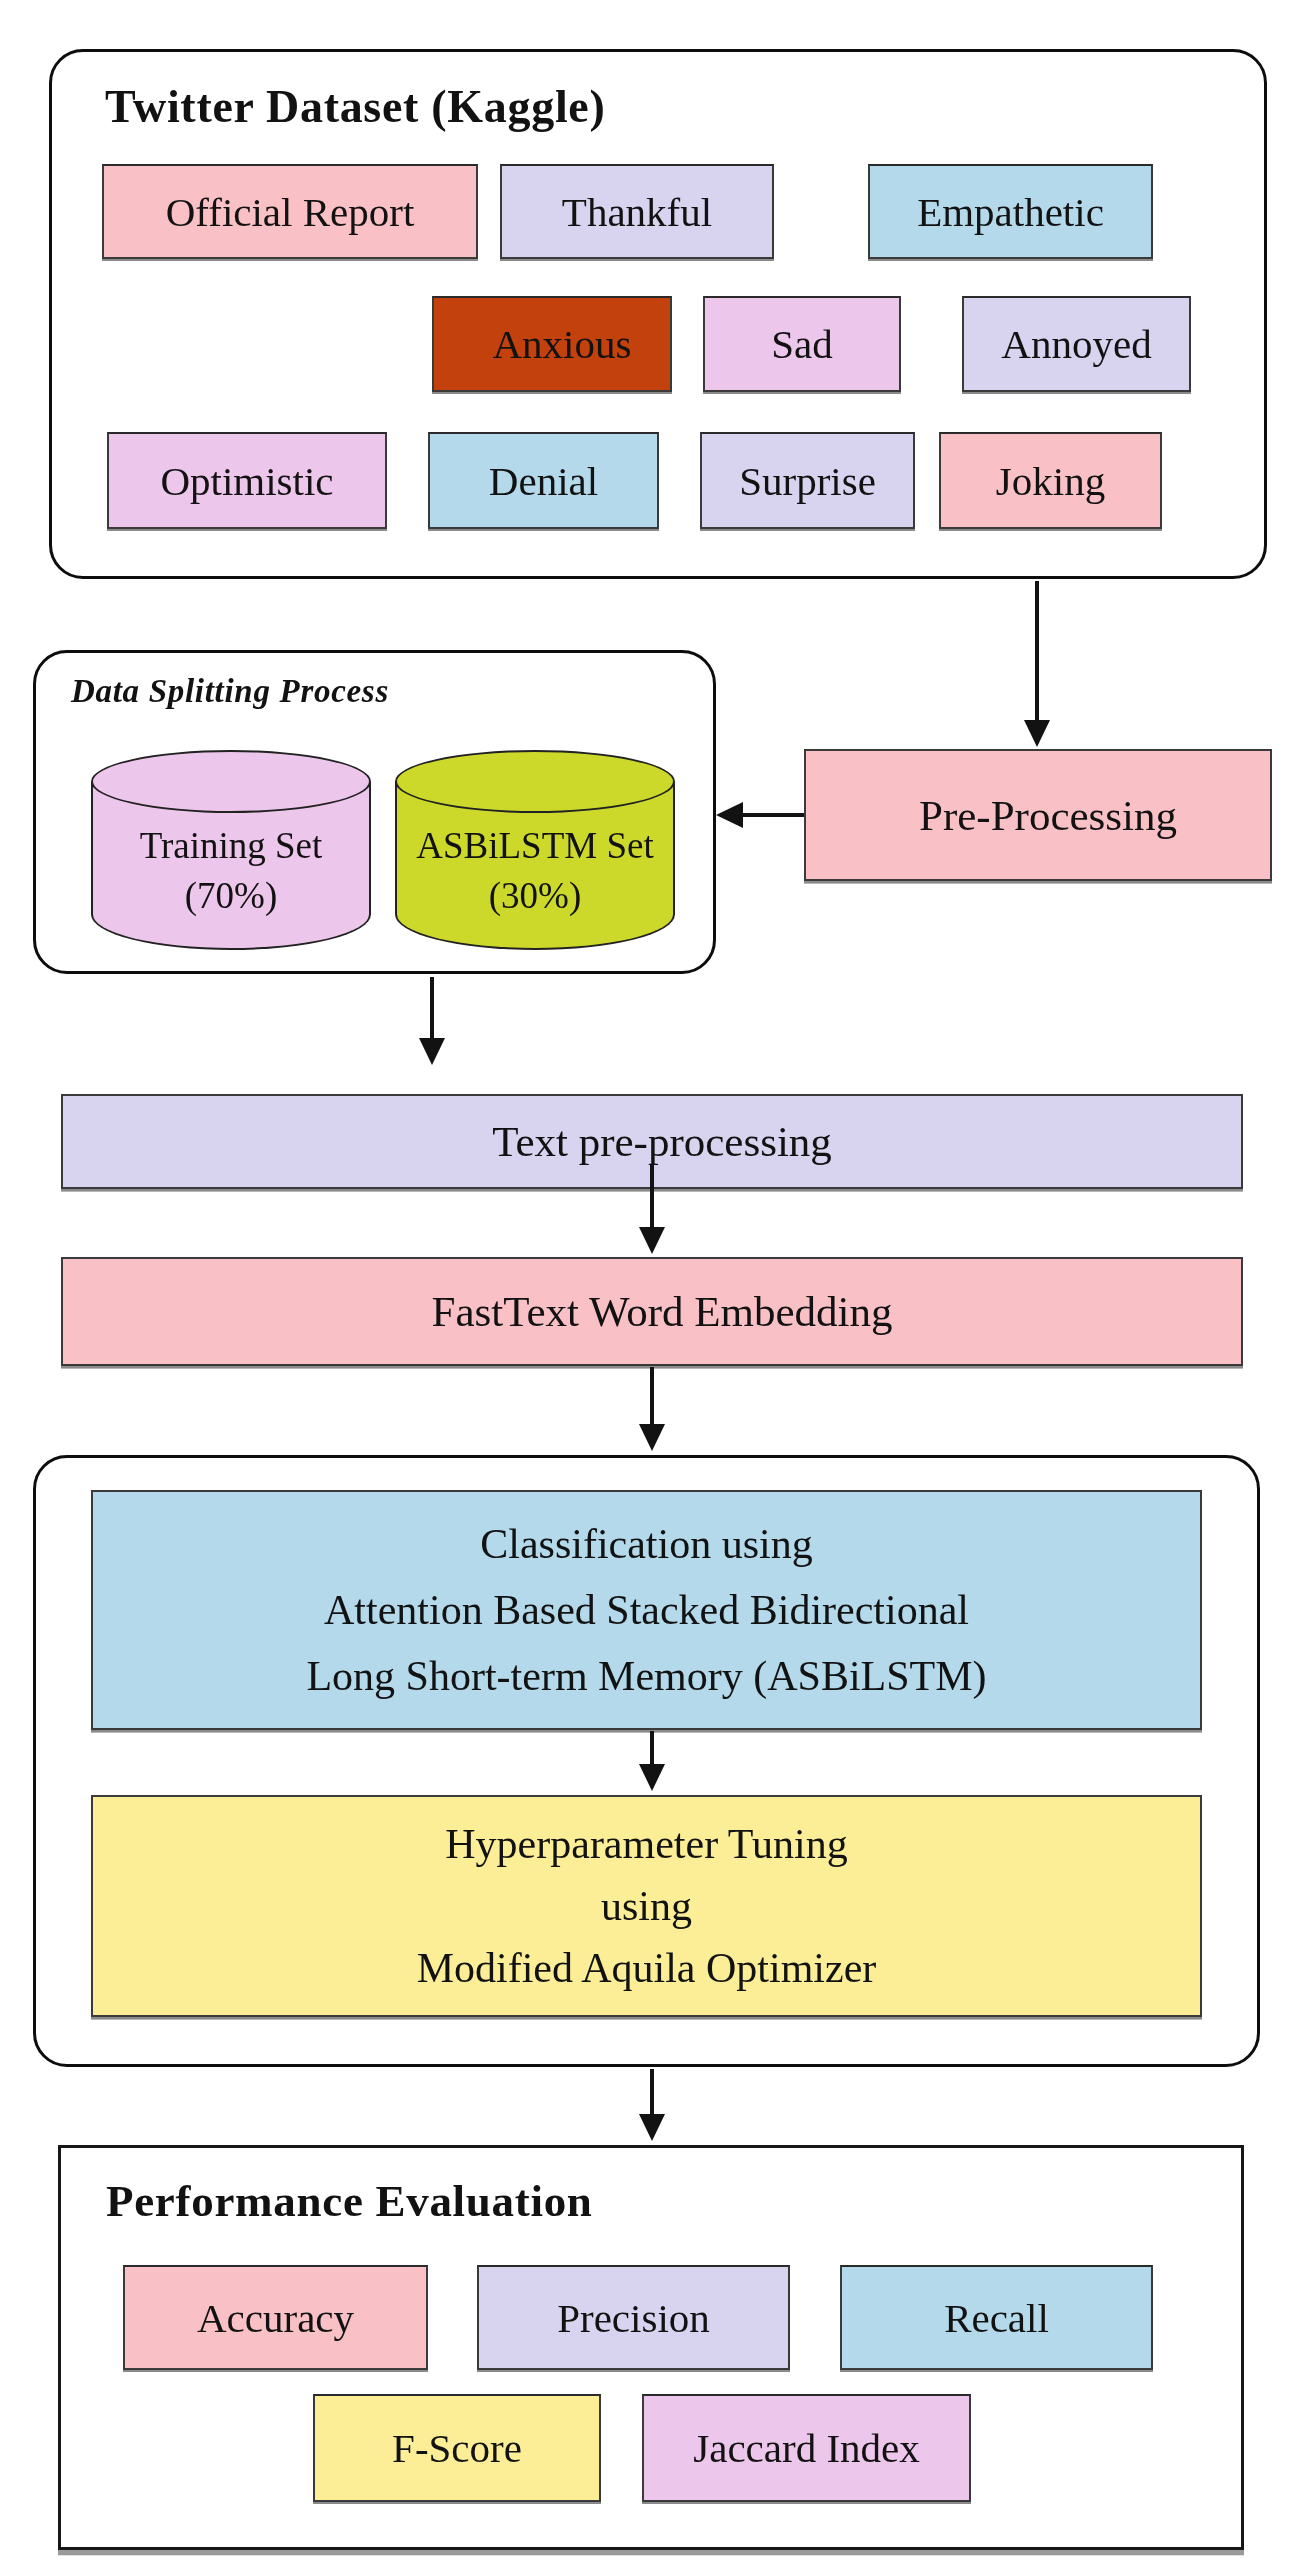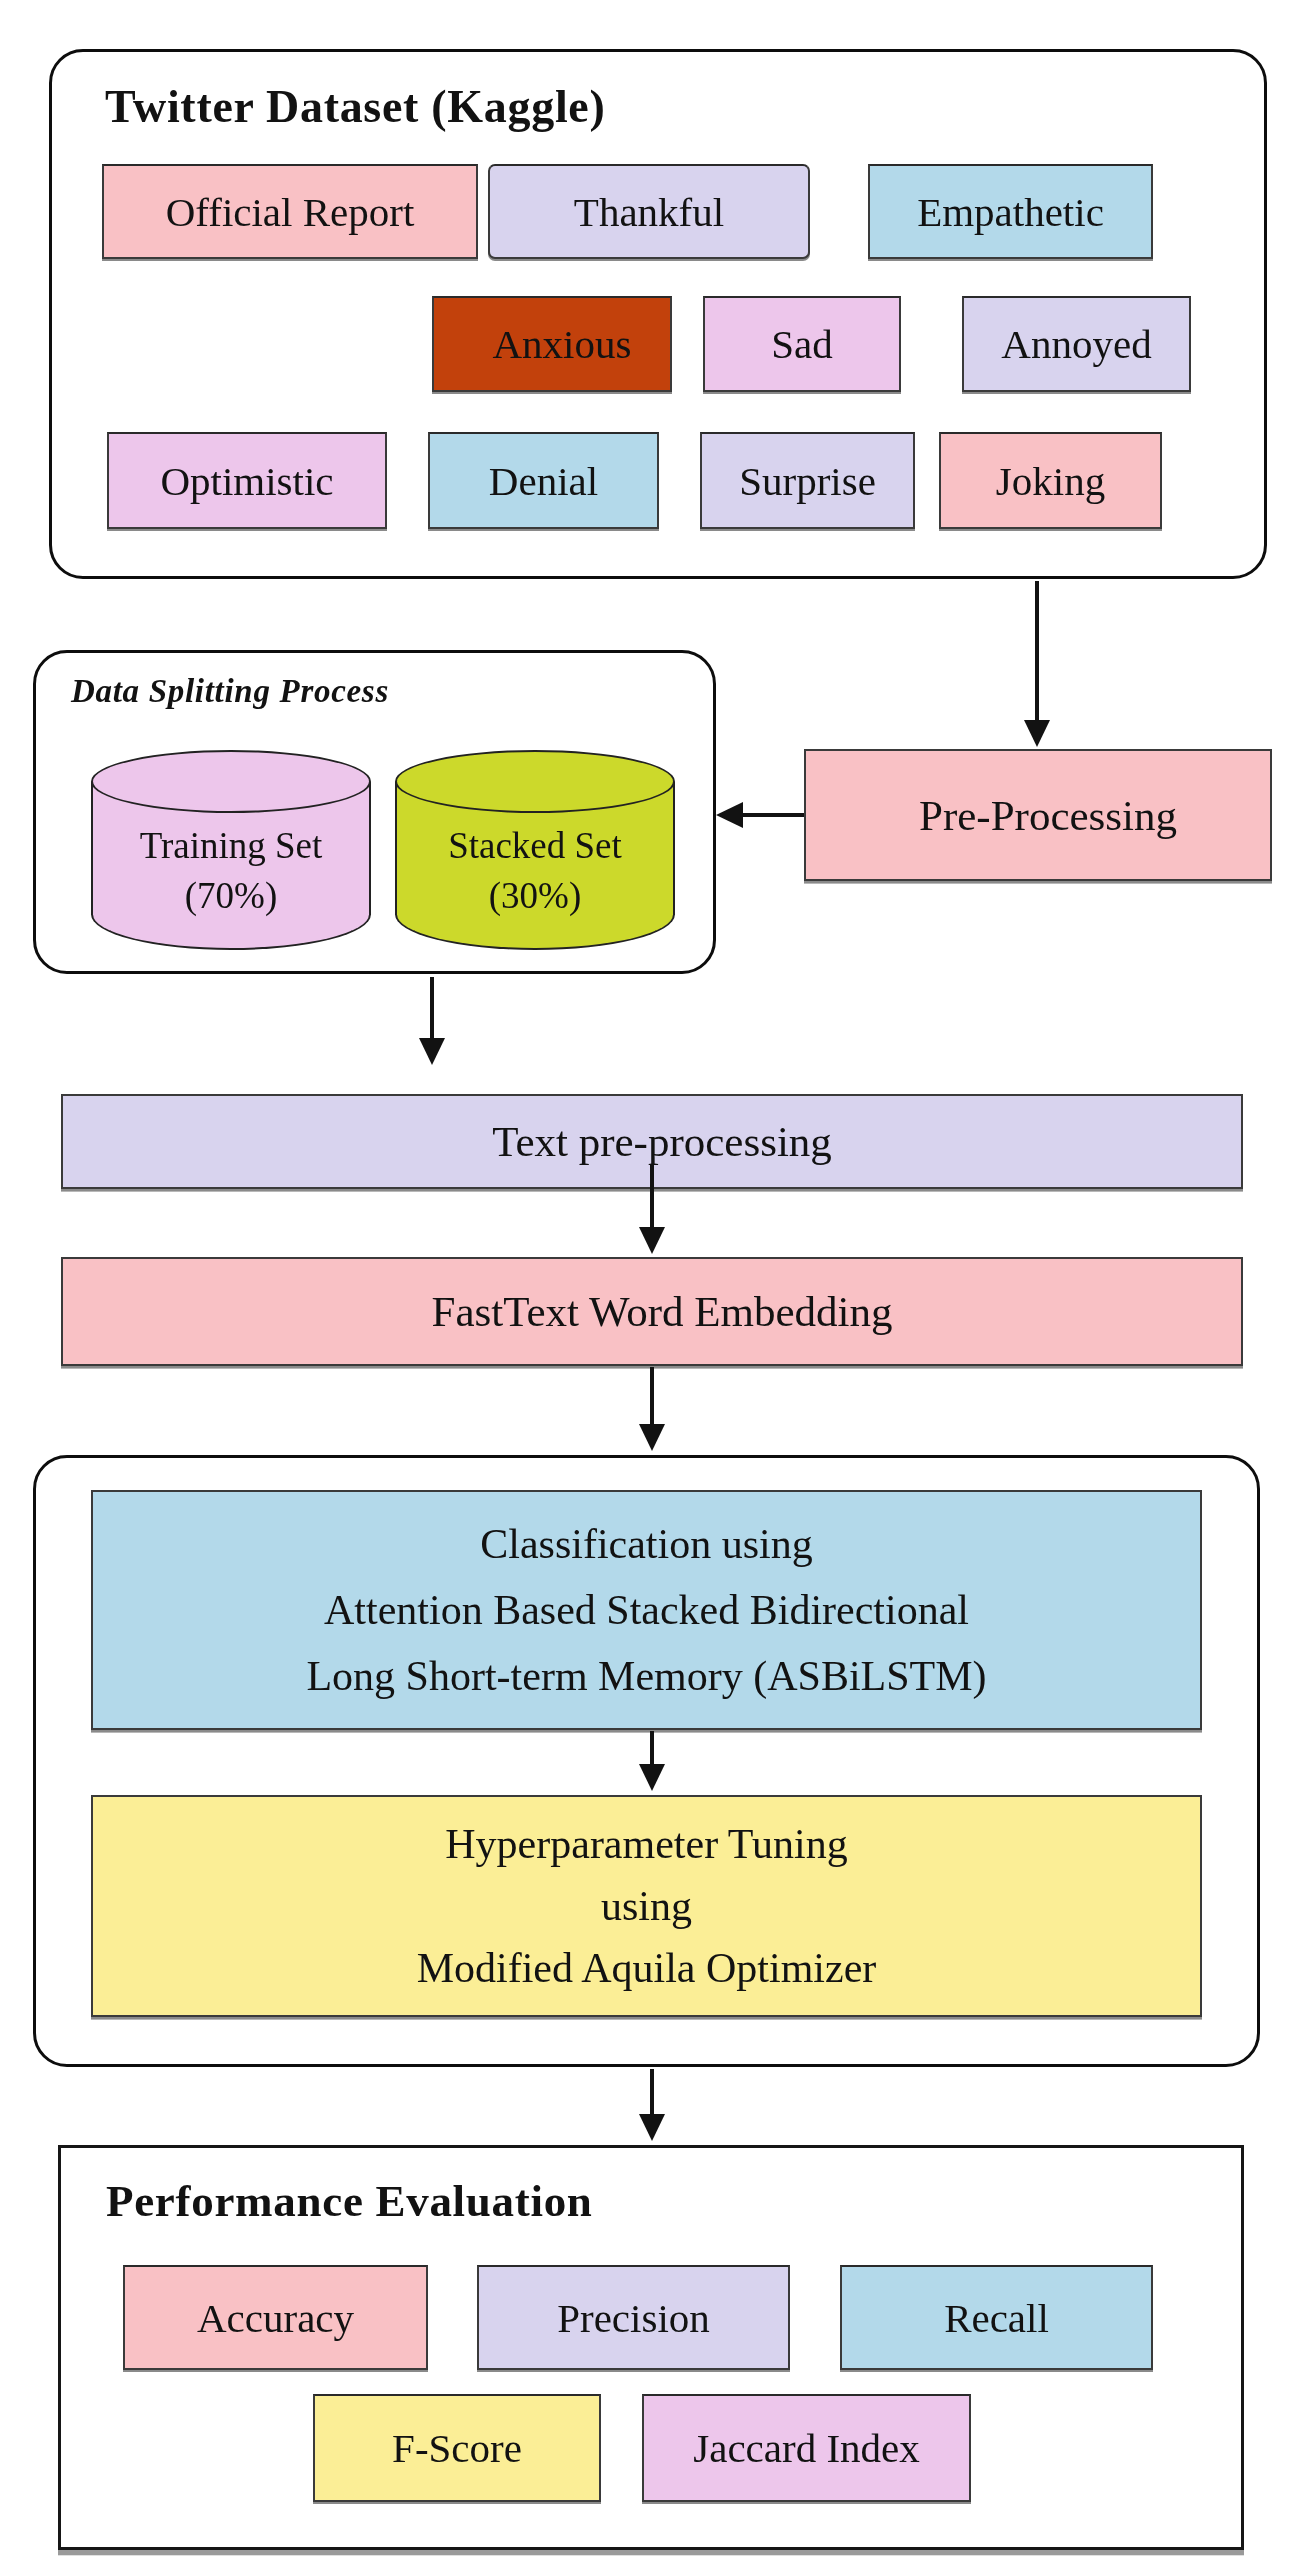--- a/index.html
+++ b/index.html
@@ -113,21 +113,21 @@
 <body>
 
 <div id="canvas">
 
   <div class="panel-round" style="left:49px;top:49px;width:1218px;height:530px;"></div>
   <div class="panel-title" style="left:105px;top:80px;">Twitter Dataset (Kaggle)</div>
 
   <div class="chip c-pink" style="left:102px;top:164px;width:376px;height:95px;">
        <span>Official Report</span>
     </div>
-  <div class="chip c-lav" style="left:488px;top:164px;width:322px;height:95px;border-radius:7px;">
+  <div class="chip c-lav" style="left:500px;top:164px;width:274px;height:95px;">
        <span>Thankful</span>
     </div>
   <div class="chip c-blue" style="left:868px;top:164px;width:285px;height:95px;">
        <span>Empathetic</span>
     </div>
 
   <div class="chip c-pyellow" style="left:432px;top:296px;width:240px;height:96px;">
        <span>Anxious</span>
     </div>
   <div class="chip c-violet" style="left:703px;top:296px;width:198px;height:96px;">
@@ -161,21 +161,21 @@
     <div class="cyl-body c-violet"></div>
     <div class="cyl-label">
       <div>Training Set</div>
       <div>(70%)</div>
     </div>
   </div>
   <div class="cylinder" style="left:395px;top:750px;">
     <div class="cyl-top c-green"></div>
     <div class="cyl-body c-green"></div>
     <div class="cyl-label">
-      <div>Stacked Set</div>
+      <div>ASBiLSTM Set</div>
       <div>(30%)</div>
     </div>
   </div>
 
   <div class="bar c-pink" style="left:804px;top:749px;width:468px;height:132px;">
        <span>Pre-Processing</span>
     </div>
 
   <div class="aline-h" style="left:741px;top:813px;width:63px;"></div>
   <div class="ahead-left" style="left:716px;top:802px;"></div>

